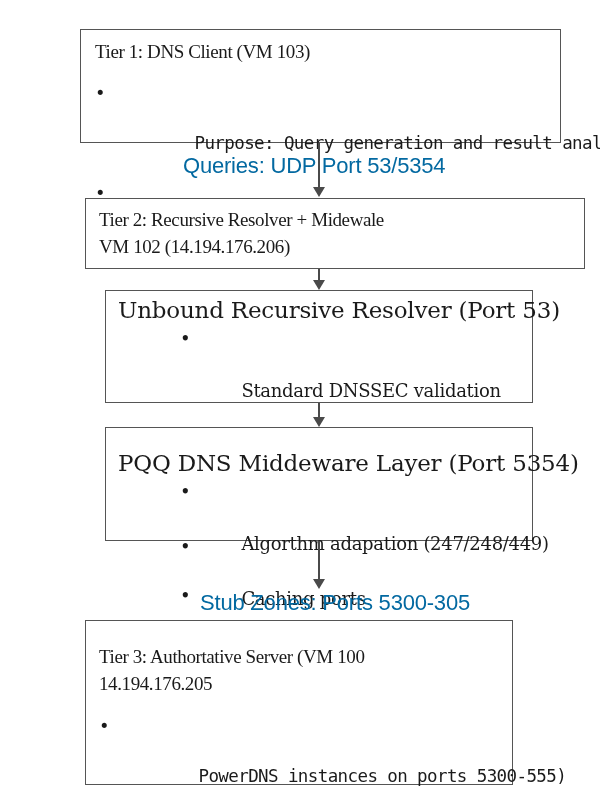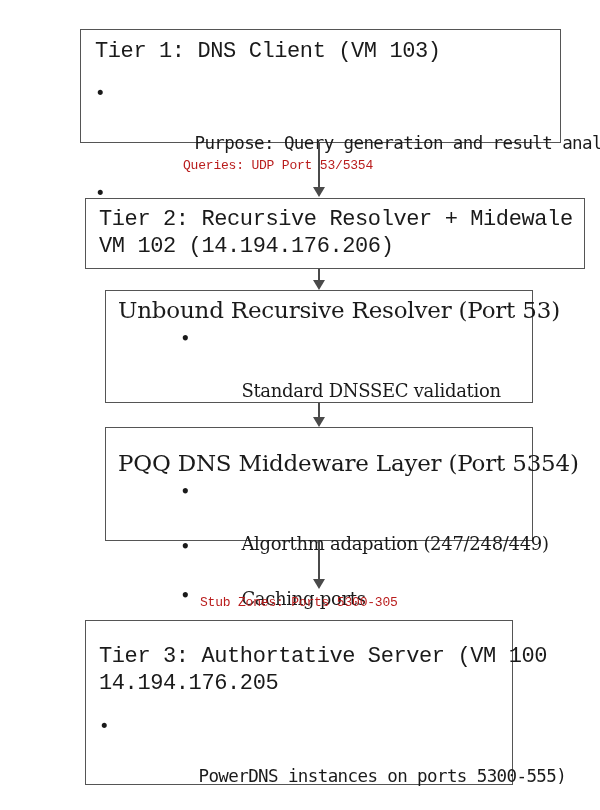--- a/index.html
+++ b/index.html
@@ -23,22 +23,22 @@
 
   
   .box {
     position: absolute;
     box-sizing: border-box;
     border: 1.6px solid #555555;
     background: #ffffff;
   }
 
   .box-title {
-    font-family: Liberation Mono, monospace;
-    font-size: 22px;
+    font-family: Liberation Serif, serif;
+    font-size: 19px;
     line-height: 27px;
     letter-spacing: -0.4px;
     white-space: pre;
   }
 
   .title-serif {
     font-family: "DejaVu Serif", serif;
     font-size: 23px;
     line-height: 27px;
     letter-spacing: -0.2px;
@@ -137,26 +137,26 @@
 
   #conn3-line { left: 318px; top: 403px; height: 15px; }
   #conn3-head { left: 313px; top: 417px; }
 
   #conn4-line { left: 318px; top: 541px; height: 39px; }
   #conn4-head { left: 313px; top: 579px; }
 
   
   .edge-label {
     position: absolute;
-    font-family: Liberation Mono, monospace;
-    font-size: 13px;
+    font-family: Liberation Sans, sans-serif;
+    font-size: 22px;
     line-height: 22px;
     letter-spacing: -0.2px;
     white-space: pre;
-    color: #b91c1c;
+    color: #0369a1;
   }
 
   #label-queries { left: 183px; top: 155px; }
   #label-stubzones { left: 200px; top: 592px; }
 </style>
 </head>
 <body>
 
 <div class="canvas">
 

